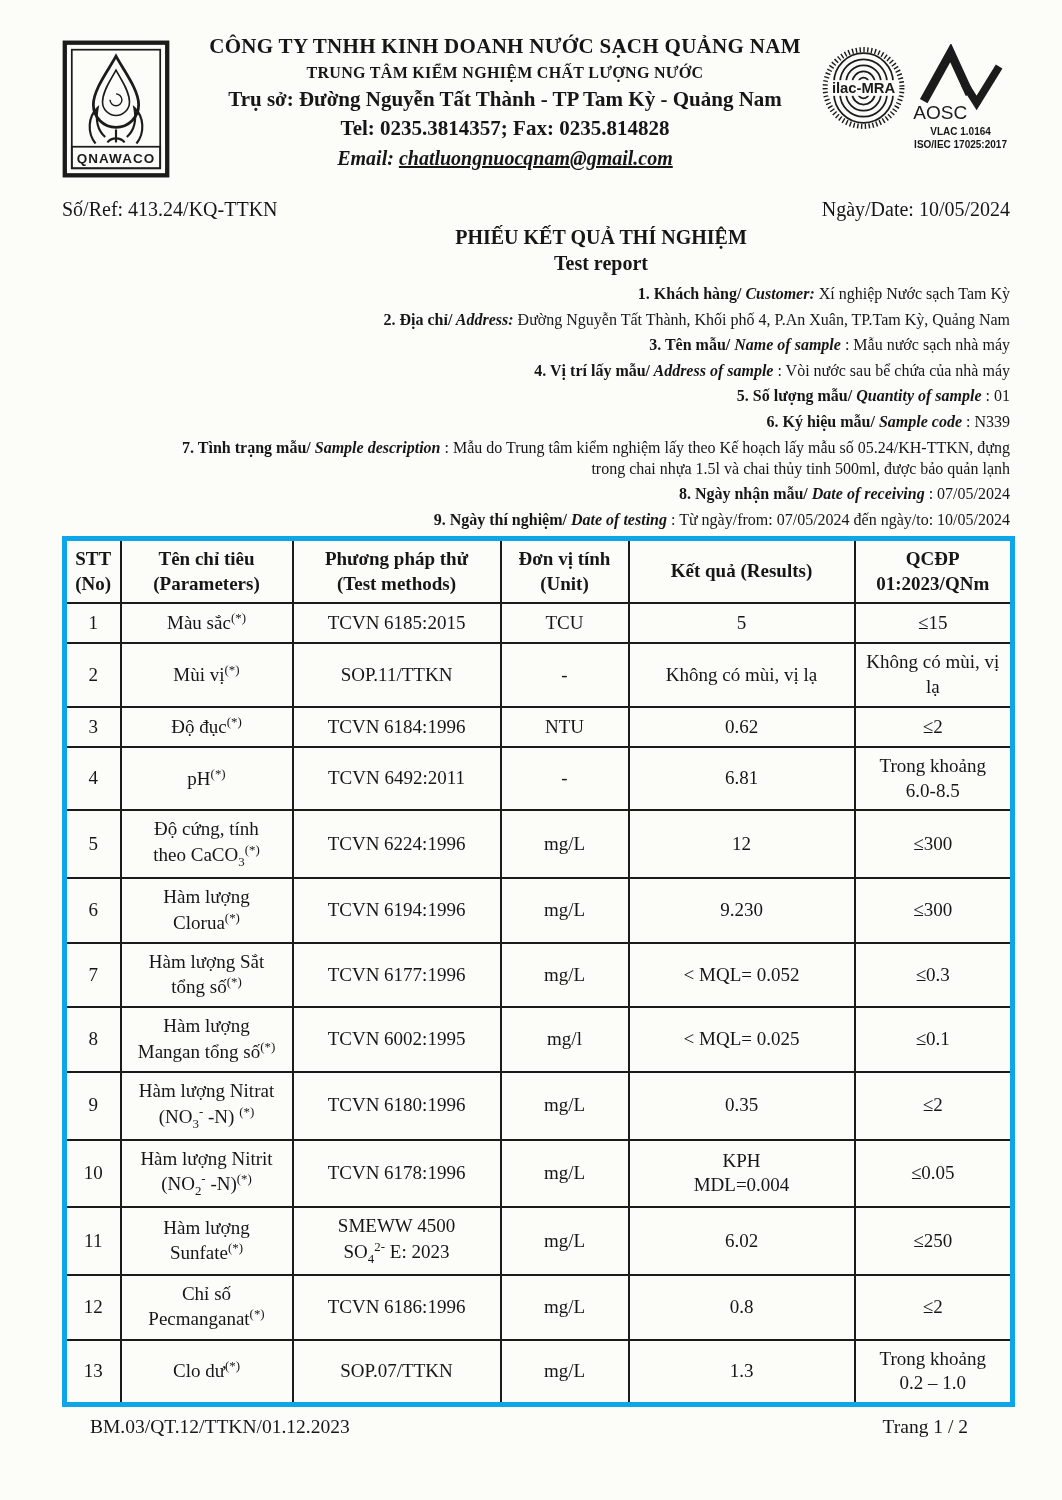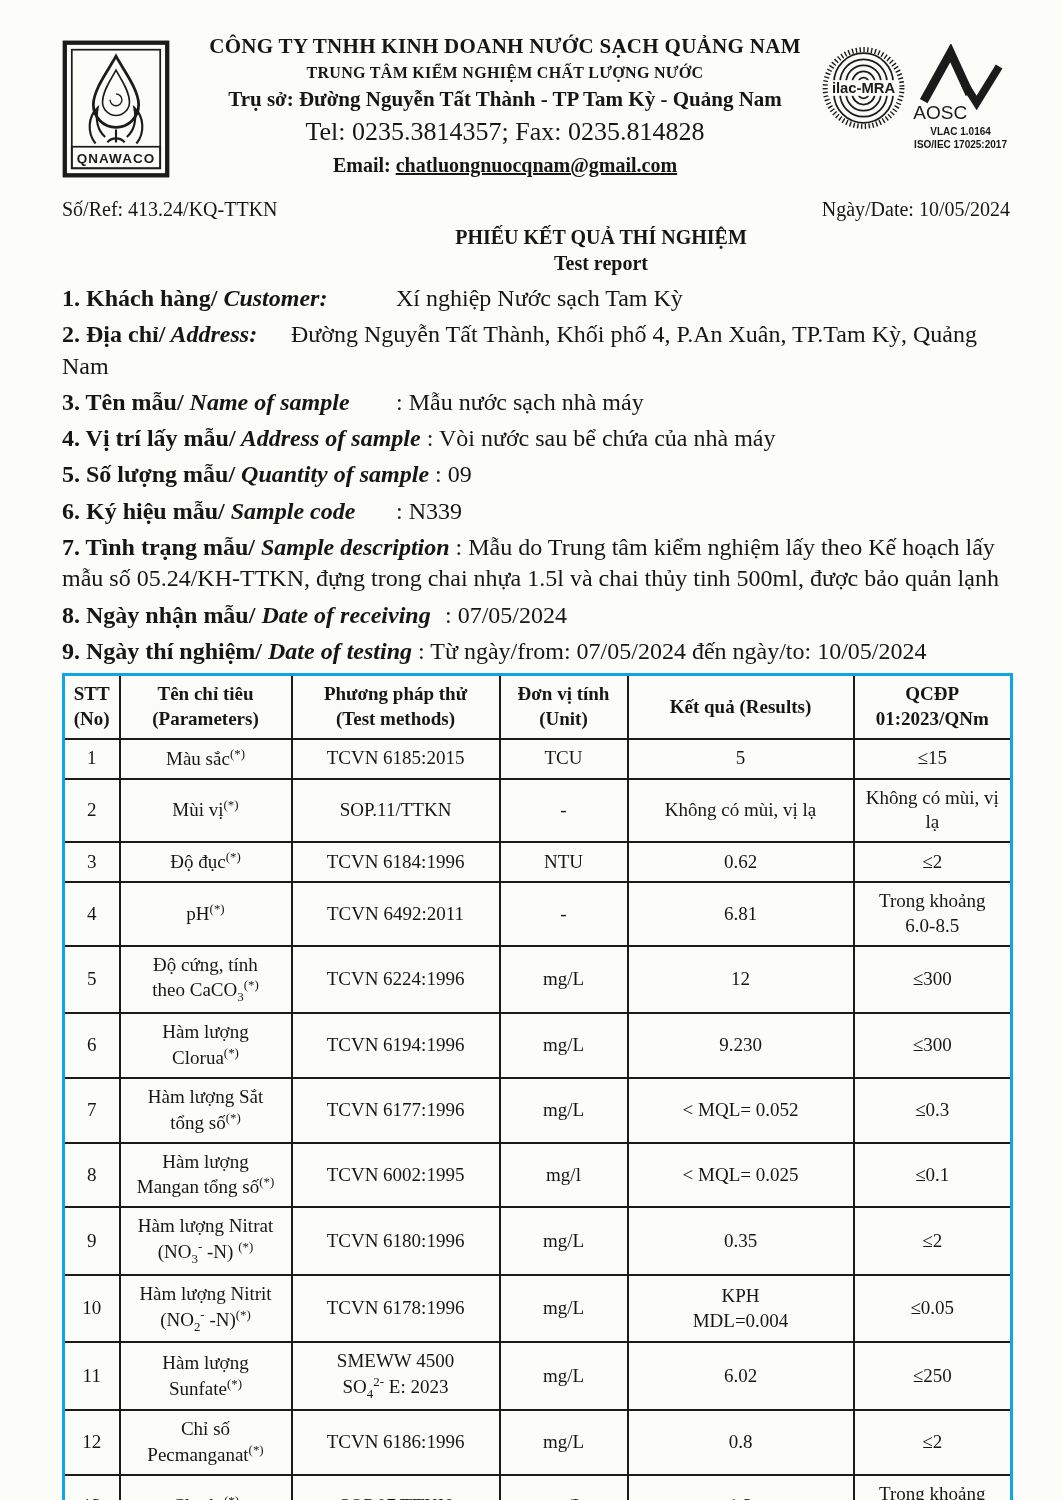--- a/index.html
+++ b/index.html
@@ -9,48 +9,48 @@
     font-family:"Liberation Serif","DejaVu Serif",serif;
     padding:30px 52px 0 62px;position:relative;
   }
   
   .letterhead{display:flex;align-items:flex-start;}
   .logo-left{flex:none;width:128px;padding-top:10px;}
   .head-center{flex:1;text-align:center;line-height:1.42;padding-top:2px;}
   .company{font-size:21px;font-weight:bold;letter-spacing:.3px;}
   .center-name{font-size:16px;font-weight:bold;letter-spacing:.3px;}
   .addr{font-size:21px;font-weight:bold;}
-  .telfax{font-size:26px;font-weight:normal;}
-  .email-line{font-size:20px;font-weight:bold;}
+  .telfax{font-size:21px;font-weight:bold;}
+  .email-line{font-size:20px;font-weight:bold;font-style:italic;}
   .email-line a{color:#161616;text-decoration:underline;cursor:pointer;}
   .head-right{flex:none;width:190px;display:flex;gap:4px;padding-top:14px;}
   .aosc-block{text-align:center;width:100px;}
   .aosc-sub{font-family:"Liberation Sans","DejaVu Sans",sans-serif;font-weight:bold;font-size:10px;line-height:1.25;}
   .aosc-sub2{font-family:"Liberation Sans","DejaVu Sans",sans-serif;font-weight:bold;font-size:10px;line-height:1.25;}
   
   .ref-row{display:flex;justify-content:space-between;font-size:20px;margin-top:16px;}
   .title-block{text-align:center;padding-left:130px;margin-top:4px;line-height:1.2;}
   .title-vi{font-size:20px;font-weight:bold;margin:0;}
   .title-en{font-size:20px;font-weight:bold;margin:2px 0 8px;}
   
-  .info-list{font-size:24px;margin-top:4px;}
+  .info-list{font-size:16px;margin-top:4px;text-align:right;}
   .info-line{margin:0 0 4.5px;line-height:1.32;}
   .info-line .lbl{display:inline-block;}
   .info-line .vi{font-weight:bold;}
   .info-line .en{font-weight:bold;font-style:italic;}
   .info-list .info-line:nth-child(1) .lbl{min-width:328px;}
   .info-list .info-line:nth-child(2) .lbl{min-width:223px;}
   .info-list .info-line:nth-child(3) .lbl{min-width:328px;}
   .info-list .info-line:nth-child(4) .lbl{min-width:332px;}
   .info-list .info-line:nth-child(6) .lbl{min-width:328px;}
   .info-list .info-line:nth-child(7) .lbl{min-width:377px;}
   .info-list .info-line:nth-child(8) .lbl{min-width:377px;}
   .info-list .info-line:nth-child(9) .lbl{min-width:326px;}
   
-  .results-table{border-collapse:collapse;table-layout:fixed;width:948px;margin-top:6px;border:3px solid #0ea5e9;}
+  .results-table{border-collapse:collapse;table-layout:fixed;width:948px;margin-top:6px;border:5px solid #0ea5e9;}
   .results-table th,.results-table td{
     border:2px solid #1b1b1b;text-align:center;vertical-align:middle;
     padding:6px 5px;font-size:19px;line-height:1.3;overflow:hidden;
   }
   .results-table th{font-weight:bold;}
   col.c-no{width:56px;} col.c-param{width:172px;} col.c-method{width:208px;}
   col.c-unit{width:128px;} col.c-result{width:226px;} col.c-limit{width:158px;}
   sub{font-size:.68em;} sup{font-size:.68em;}
   
   .page-footer{display:flex;justify-content:space-between;font-size:19.5px;margin-top:9px;padding:0 42px 0 28px;}
@@ -136,21 +136,21 @@
 
   <div class="info-list" id="info-list">
     <div class="info-line"><span class="lbl"><span class="vi">1. Khách hàng/</span><span class="en"> Customer:</span></span><span class="val"> Xí nghiệp Nước sạch Tam Kỳ</span></div>
 
     <div class="info-line"><span class="lbl"><span class="vi">2. Địa chỉ/</span><span class="en"> Address:</span></span><span class="val"> Đường Nguyễn Tất Thành, Khối phố 4, P.An Xuân, TP.Tam Kỳ, Quảng Nam</span></div>
 
     <div class="info-line"><span class="lbl"><span class="vi">3. Tên mẫu/</span><span class="en"> Name of sample</span></span><span class="val"> : Mẫu nước sạch nhà máy</span></div>
 
     <div class="info-line"><span class="lbl"><span class="vi">4. Vị trí lấy mẫu/</span><span class="en"> Address of sample</span></span><span class="val"> : Vòi nước sau bể chứa của nhà máy</span></div>
 
-    <div class="info-line"><span class="lbl"><span class="vi">5. Số lượng mẫu/</span><span class="en"> Quantity of sample</span></span><span class="val"> : 09</span></div>
+    <div class="info-line"><span class="lbl"><span class="vi">5. Số lượng mẫu/</span><span class="en"> Quantity of sample</span></span><span class="val"> : 01</span></div>
 
     <div class="info-line"><span class="lbl"><span class="vi">6. Ký hiệu mẫu/</span><span class="en"> Sample code</span></span><span class="val"> : N339</span></div>
 
     <div class="info-line"><span class="lbl"><span class="vi">7. Tình trạng mẫu/</span><span class="en"> Sample description</span></span><span class="val"> : Mẫu do Trung tâm kiểm nghiệm lấy theo Kế hoạch lấy mẫu số 05.24/KH-TTKN, đựng trong chai nhựa 1.5l và chai thủy tinh 500ml, được bảo quản lạnh</span></div>
 
     <div class="info-line"><span class="lbl"><span class="vi">8. Ngày nhận mẫu/</span><span class="en"> Date of receiving</span></span><span class="val"> : 07/05/2024</span></div>
 
     <div class="info-line"><span class="lbl"><span class="vi">9. Ngày thí nghiệm/</span><span class="en"> Date of testing</span></span><span class="val"> : Từ ngày/from: 07/05/2024  đến ngày/to: 10/05/2024</span></div>
 
   </div>

